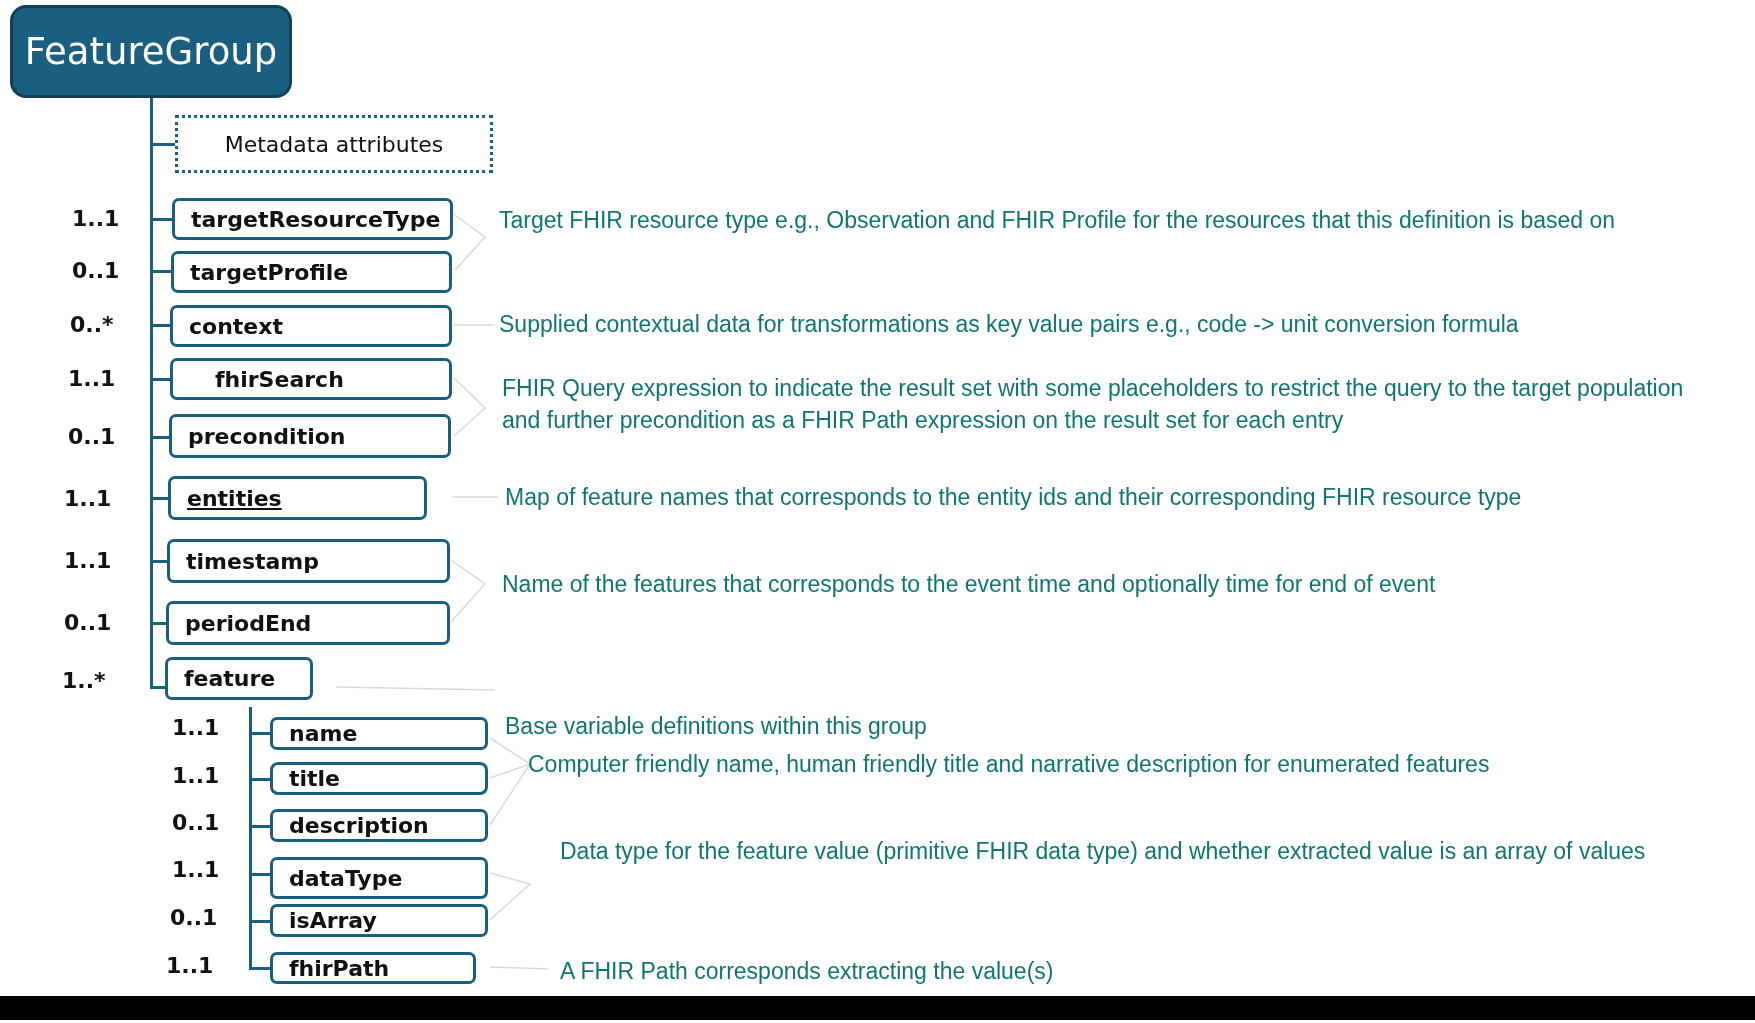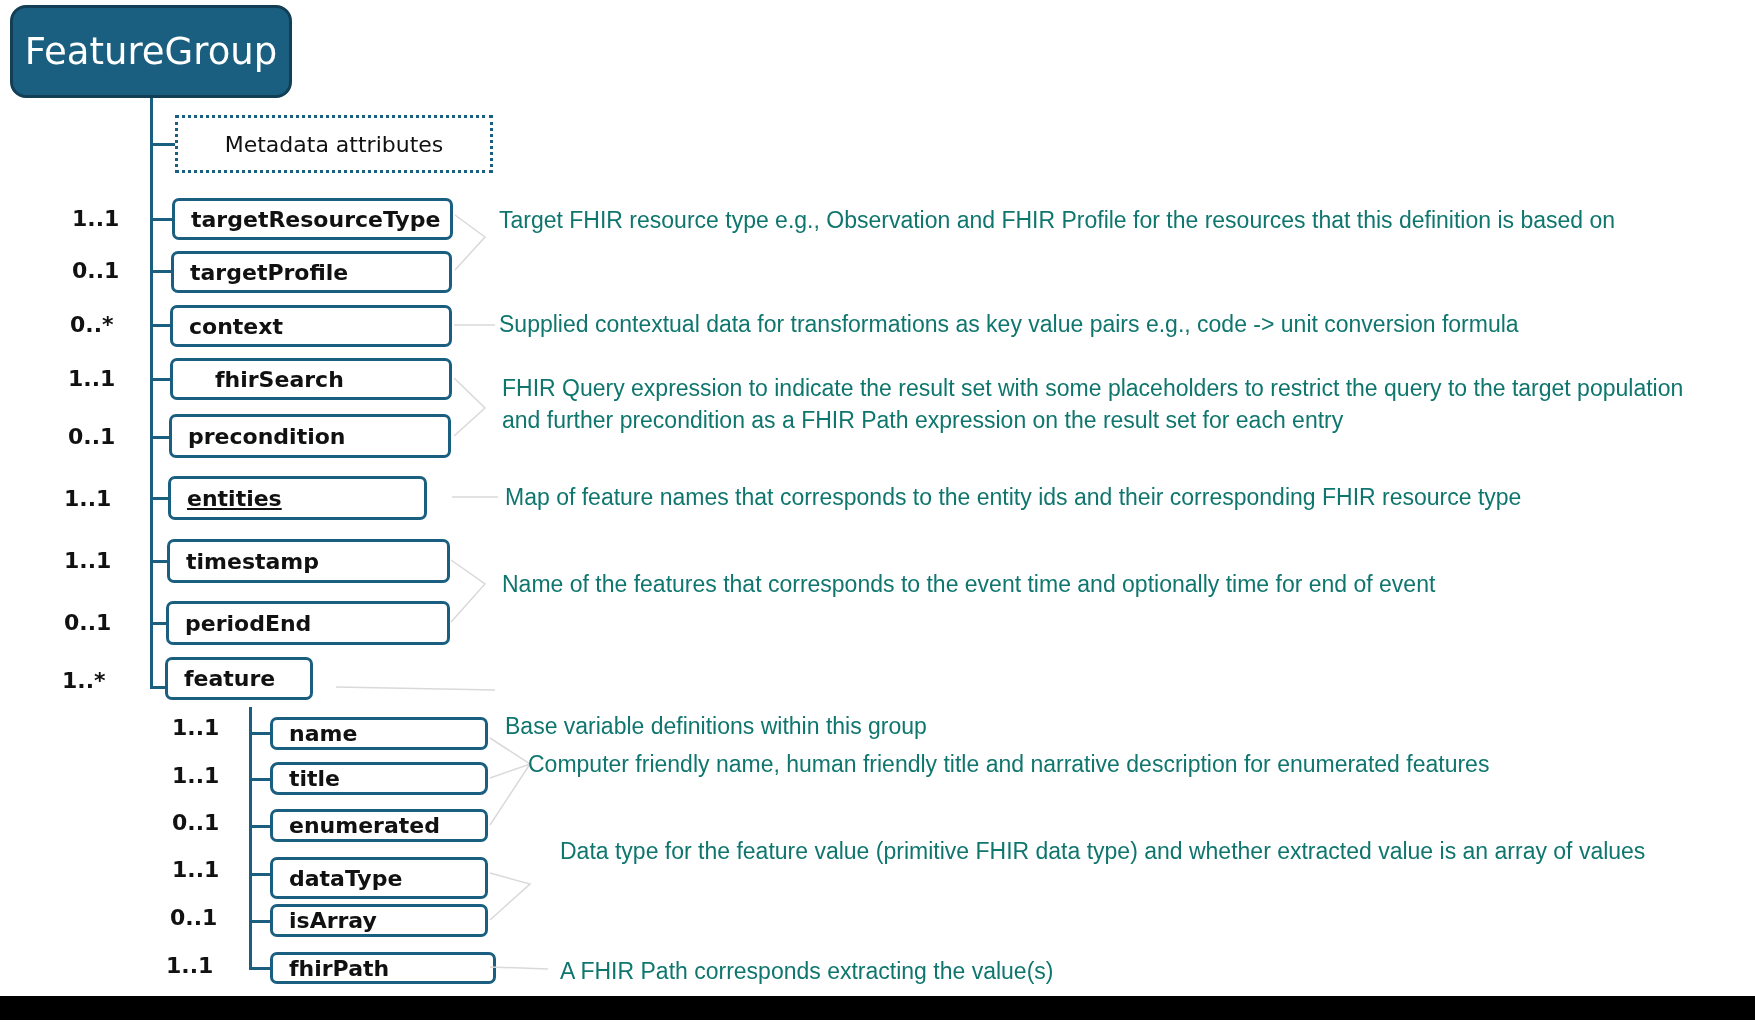--- a/index.html
+++ b/index.html
@@ -85,33 +85,33 @@
 <div class="abs card" style="left:172px; top:715px;">1..1</div>
 <div class="abs hline" style="left:249px; top:732px; width:22px;"></div>
 <div class="abs node" style="left:270px; top:717px; width:218px; height:33px;">name</div>
 
 <div class="abs card" style="left:172px; top:763px;">1..1</div>
 <div class="abs hline" style="left:249px; top:778px; width:22px;"></div>
 <div class="abs node" style="left:270px; top:762px; width:218px; height:33px;border-radius:8px;">title</div>
 
 <div class="abs card" style="left:172px; top:810px;">0..1</div>
 <div class="abs hline" style="left:249px; top:825px; width:22px;"></div>
-<div class="abs node" style="left:270px; top:809px; width:218px; height:33px;">enumerated</div>
+<div class="abs node" style="left:270px; top:809px; width:218px; height:33px;">description</div>
 
 <div class="abs card" style="left:172px; top:857px;">1..1</div>
 <div class="abs hline" style="left:249px; top:873px; width:22px;"></div>
 <div class="abs node" style="left:270px; top:857px; width:218px; height:42px;">dataType</div>
 
 <div class="abs card" style="left:170px; top:905px;">0..1</div>
 <div class="abs hline" style="left:249px; top:920px; width:22px;"></div>
 <div class="abs node" style="left:270px; top:904px; width:218px; height:33px;">isArray</div>
 
 <div class="abs card" style="left:166px; top:953px;">1..1</div>
 <div class="abs hline" style="left:249px; top:967px; width:22px;"></div>
-<div class="abs node" style="left:270px; top:952px; width:226px; height:32px;">fhirPath</div>
+<div class="abs node" style="left:270px; top:952px; width:206px; height:32px;">fhirPath</div>
 
 <svg class="bracket" width="1755" height="1023" style="left:0; top:0;">
   <g fill="none" stroke="#d9d9d9" stroke-width="1.5">
     <polyline points="455,215 485,237 455,270"></polyline>
     <line x1="454" y1="325" x2="495" y2="325"></line>
     <polyline points="454,378 485,408 454,436"></polyline>
     <line x1="452" y1="497" x2="498" y2="497"></line>
     <polyline points="451,560 485,584 451,622"></polyline>
     <line x1="336" y1="687" x2="495" y2="690"></line>
     <polyline points="490,738 530,764 490,778"></polyline>

